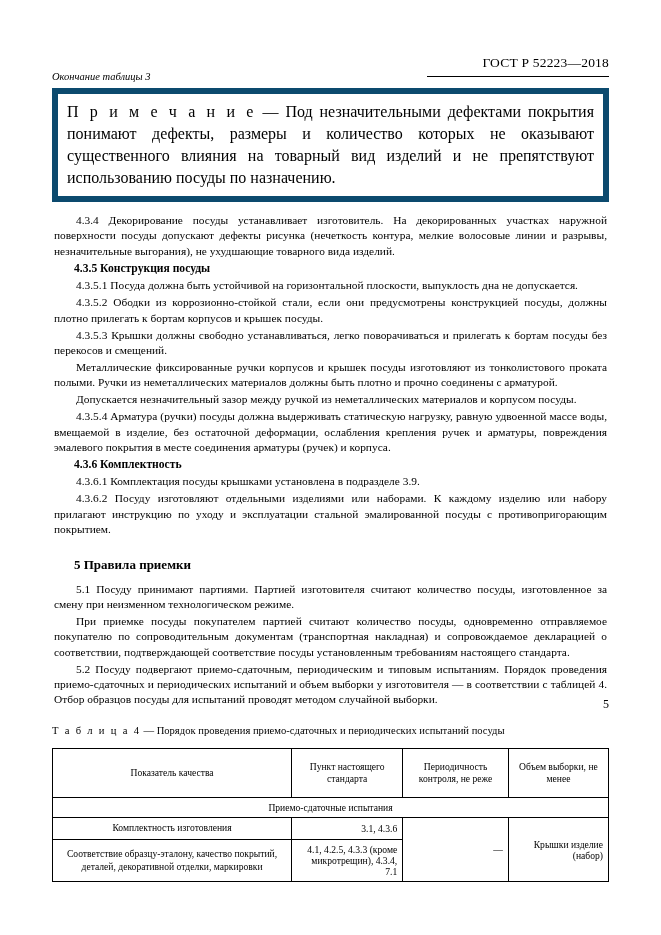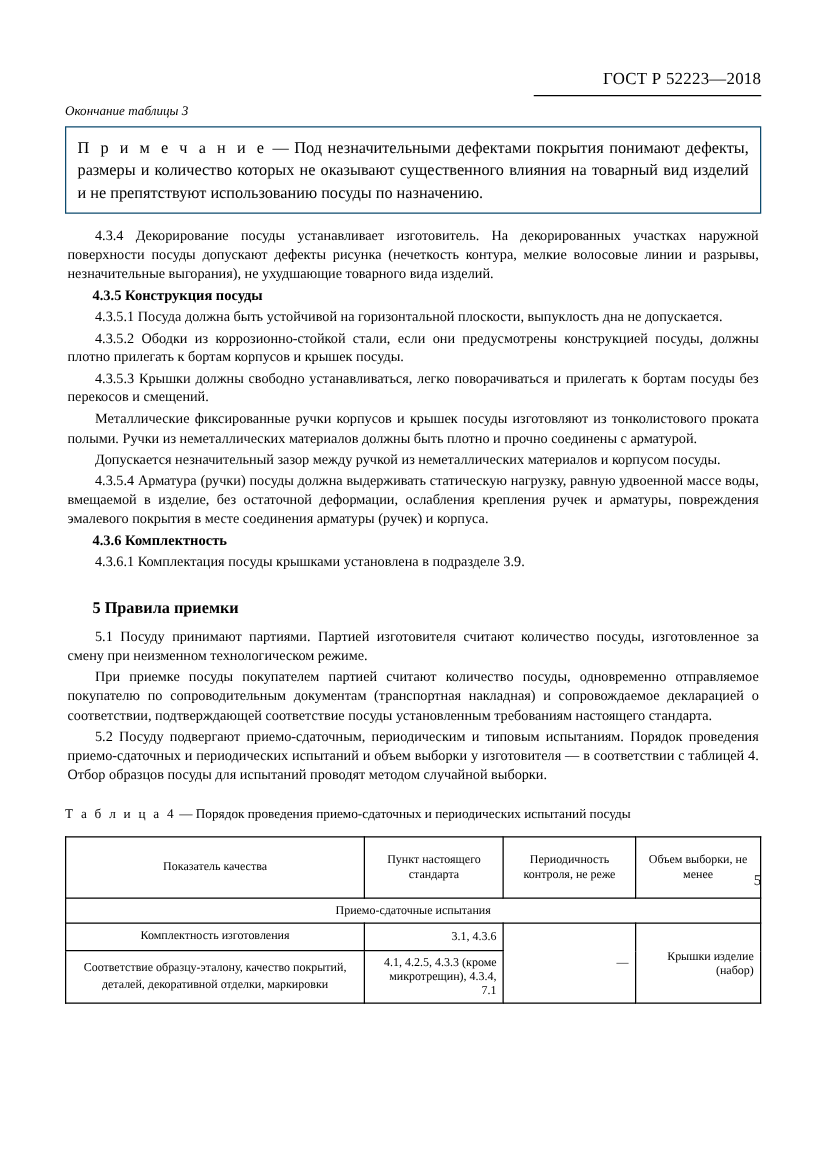--- a/index.html
+++ b/index.html
@@ -34,33 +34,33 @@
     position: absolute;
     top: 76px;
     right: 52px;
     width: 182px;
     height: 1px;
     background: #000;
   }
   .content {
     position: absolute;
     left: 52px;
-    top: 84px;
+    top: 71px;
     width: 557px;
   }
   .table-cont {
     font-family: "Liberation Serif", serif;
     font-size: 10.5px;
     font-style: italic;
     margin-bottom: 6px;
   }
   .note-box {
-    border: 1px solid #0c4a6e;
+    border: 6px solid #0c4a6e;
     padding: 7px 9px 7px 9px;
-    font-size: 13px;
+    font-size: 16px;
     line-height: 1.38;
     text-align: justify;
     margin-bottom: 11px;
   }
   .note-box .note-label {
     letter-spacing: 2.2px;
   }
   p {
     margin: 2px;
     font-size: 11.4px;
@@ -142,20 +142,21 @@
     <p class="ind">4.3.4 Декорирование посуды устанавливает изготовитель. На декорированных участках наружной поверхности посуды допускают дефекты рисунка (нечеткость контура, мелкие волосовые линии и разрывы, незначительные выгорания), не ухудшающие товарного вида изделий.</p>
     <p class="sec-head">4.3.5 Конструкция посуды</p>
     <p class="ind">4.3.5.1 Посуда должна быть устойчивой на горизонтальной плоскости, выпуклость дна не допускается.</p>
     <p class="ind">4.3.5.2 Ободки из коррозионно-стойкой стали, если они предусмотрены конструкцией посуды, должны плотно прилегать к бортам корпусов и крышек посуды.</p>
     <p class="ind">4.3.5.3 Крышки должны свободно устанавливаться, легко поворачиваться и прилегать к бортам посуды без перекосов и смещений.</p>
     <p class="ind">Металлические фиксированные ручки корпусов и крышек посуды изготовляют из тонколистового проката полыми. Ручки из неметаллических материалов должны быть плотно и прочно соединены с арматурой.</p>
     <p class="ind">Допускается незначительный зазор между ручкой из неметаллических материалов и корпусом посуды.</p>
     <p class="ind">4.3.5.4 Арматура (ручки) посуды должна выдерживать статическую нагрузку, равную удвоенной массе воды, вмещаемой в изделие, без остаточной деформации, ослабления крепления ручек и арматуры, повреждения эмалевого покрытия в месте соединения арматуры (ручек) и корпуса.</p>
     <p class="sec-head">4.3.6 Комплектность</p>
     <p class="ind">4.3.6.1 Комплектация посуды крышками установлена в подразделе 3.9.</p>
+    <p class="ind">4.3.6.2 Посуду изготовляют отдельными изделиями или наборами. К каждому изделию или набору прилагают инструкцию по уходу и эксплуатации стальной эмалированной посуды с противопригорающим покрытием.</p>
 
     <h2 class="chapter-head">5 Правила приемки</h2>
 
     <p class="ind">5.1 Посуду принимают партиями. Партией изготовителя считают количество посуды, изготовленное за смену при неизменном технологическом режиме.</p>
     <p class="ind">При приемке посуды покупателем партией считают количество посуды, одновременно отправляемое покупателю по сопроводительным документам (транспортная накладная) и сопровождаемое декларацией о соответствии, подтверждающей соответствие посуды установленным требованиям настоящего стандарта.</p>
     <p class="ind">5.2 Посуду подвергают приемо-сдаточным, периодическим и типовым испытаниям. Порядок проведения приемо-сдаточных и периодических испытаний и объем выборки у изготовителя — в соответствии с таблицей 4. Отбор образцов посуды для испытаний проводят методом случайной выборки.</p>
 
     <div class="tbl-caption">
       <span class="sp">Т а б л и ц а  4</span><span> — Порядок проведения приемо-сдаточных и периодических испытаний посуды</span>
     </div>

